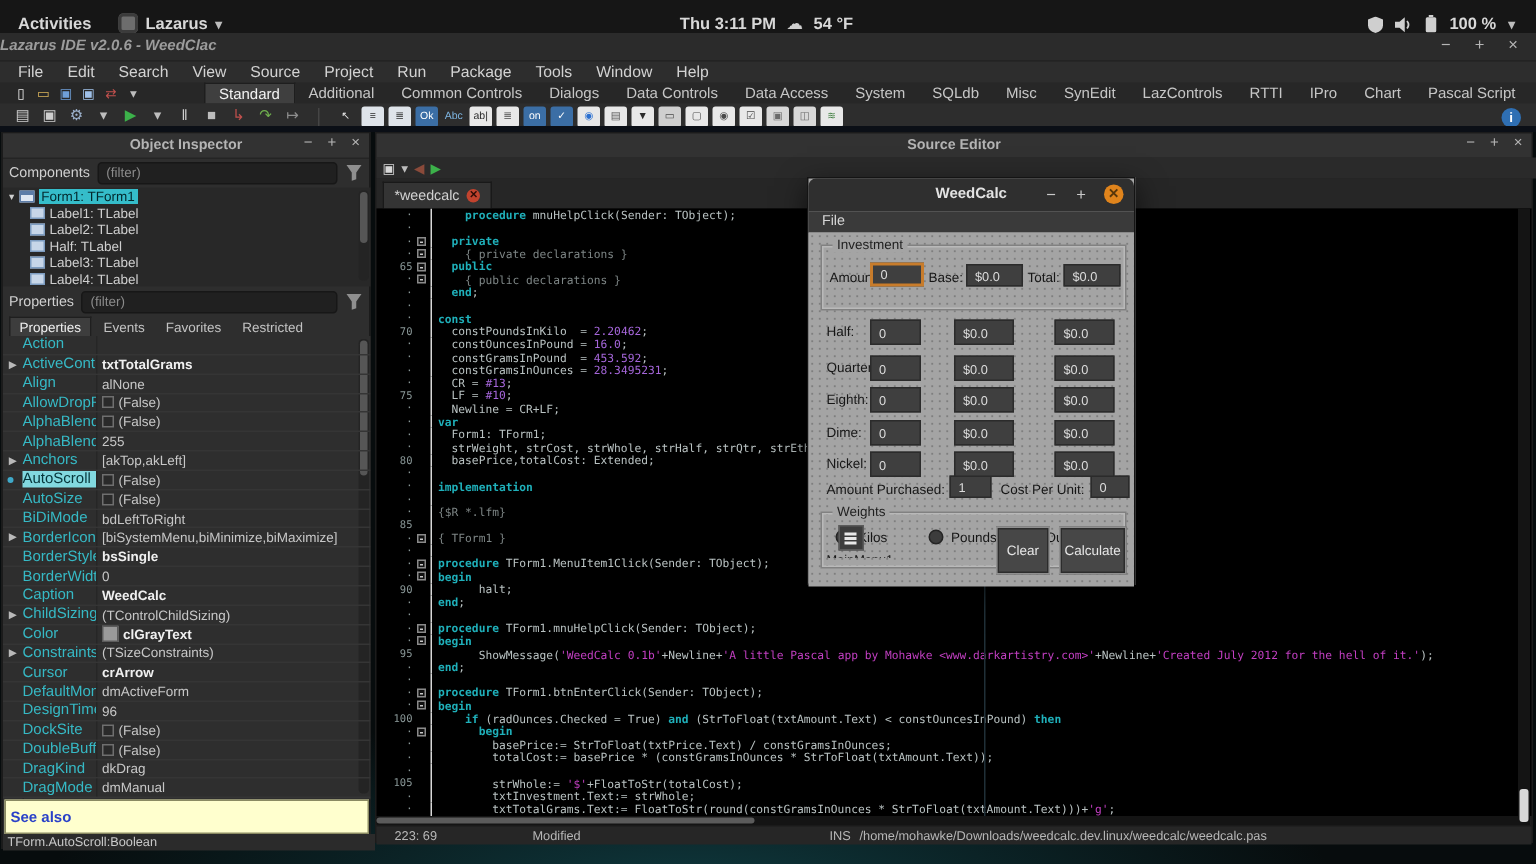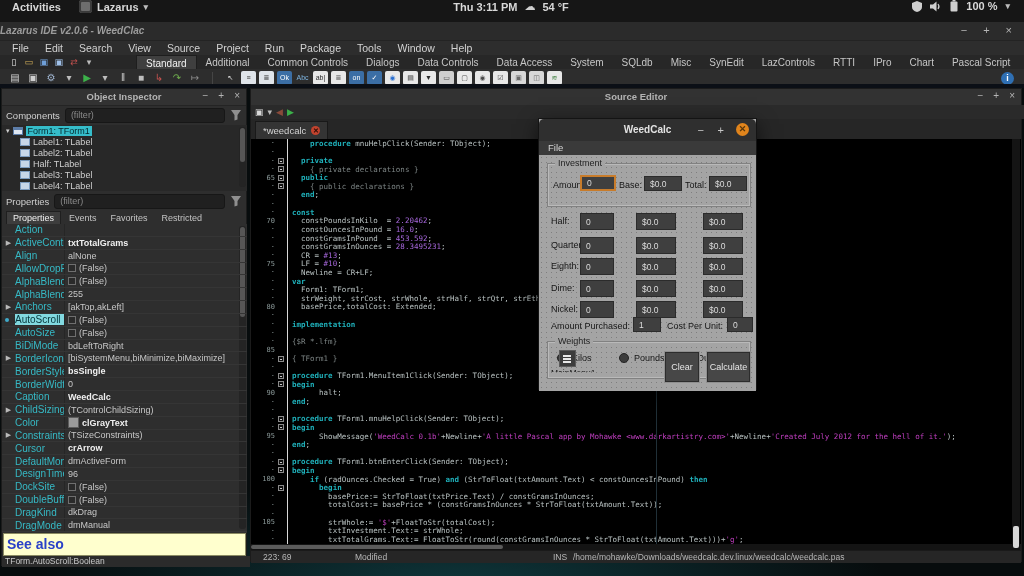--- a/index.html
+++ b/index.html
@@ -1,21 +1,21 @@
 <!DOCTYPE html>
 <html><head>
 <meta charset="utf-8">
 <style>
   html,body{margin:0;padding:0;background:#05090a;}
   .screen{position:relative;width:1024px;height:576px;overflow:hidden;
     font-family:"Liberation Sans",sans-serif;
     background:radial-gradient(ellipse 60% 30% at 45% 103%, rgba(24,110,120,.45), transparent 70%), #070c0d;}
   
   .topbar{position:absolute;left:0;top:0;width:1024px;height:22px;background:#161616;color:#d8d8d8;
-    display:flex;align-items:flex-start;font-size:11px;font-weight:bold;gap:44px;}
+    display:flex;align-items:flex-end;font-size:11px;font-weight:bold;gap:44px;}
   .tb-left{display:flex;align-items:center;gap:18px;padding-left:12px;flex:1;}
   .tb-app{display:flex;align-items:center;gap:5px;}
   .laz-icon{width:13px;height:13px;border-radius:3px;background:#6d6d6d;display:inline-block;
     box-shadow:inset 0 0 0 2px #3b3b3b;}
   .caret{font-size:9px;color:#bdbdbd;}
   .tb-center{display:flex;align-items:center;gap:7px;}
   .tb-right{flex:1;display:flex;align-items:center;justify-content:flex-end;gap:8px;padding-right:14px;}
   .cloud{font-weight:normal;font-size:11px;color:#cfcfcf;}
   .tray-svg{display:block;}
   
@@ -68,21 +68,21 @@
   .prow .pname{width:49px;font-size:10px;color:#36b9c5;overflow:hidden;white-space:nowrap;}
   .prow .pname.selname{background:#82d9e0;color:#06363b;}
   .prow .pval{flex:1;font-size:9px;color:#c7c7c7;overflow:hidden;white-space:nowrap;display:flex;align-items:center;gap:3px;
     border-left:1px solid #262626;padding-left:3px;height:100%;}
   .prow .pval.bold{color:#f0f0f0;font-weight:bold;}
   .chk{width:8px;height:8px;border:1px solid #6f6f6f;background:#2a2a2a;display:inline-block;box-sizing:border-box;flex:0 0 auto;}
   .swatch{width:9px;height:9px;background:#9a9a9a;border:1px solid #5c5c5c;display:inline-block;flex:0 0 auto;}
   .marker{position:absolute;left:3px;top:4px;width:4px;height:4px;border-radius:50%;background:#3fa9c9;}
   .oi-help{position:absolute;left:1px;top:444px;width:243px;height:23px;background:#ffffce;border:1px solid #8a8a62;
     box-sizing:border-box;overflow:hidden;padding:1px 3px;}
-  .oi-help .ht{font-size:14px;font-weight:bold;color:#2a41c8;}
+  .oi-help .ht{font-size:10px;font-weight:bold;color:#2a41c8;}
   .oi-status{position:absolute;left:0;top:467px;width:245px;height:11px;font-size:8.5px;color:#c9c9c9;padding-left:3px;background:#2b2b2b;}
   
   .se{position:absolute;left:250px;top:88px;width:772px;height:474px;background:#1e1e1e;border:1px solid #1b1b1b;box-sizing:border-box;}
   .se-toolbar{position:absolute;left:0;top:16px;width:770px;height:14px;background:#2a2a2a;display:flex;align-items:center;gap:4px;padding-left:4px;}
   .se-ti{font-size:9px;line-height:12px;}
   .se-tabrow{position:absolute;left:0;top:30px;width:770px;height:20px;background:#262626;border-bottom:1px solid #151515;display:flex;align-items:flex-end;}
   .se-tab{height:17px;background:#343434;border:1px solid #191919;border-bottom:none;display:flex;align-items:center;gap:5px;
     padding:0 7px;font-size:9.5px;color:#d2d2d2;margin-left:4px;}
   .tab-close{width:9px;height:9px;border-radius:50%;background:#c2432e;color:#2c0c06;font-size:7px;line-height:9px;text-align:center;font-weight:bold;}
   .code{position:absolute;left:0;top:50px;width:770px;height:405px;background:#000;overflow:hidden;

